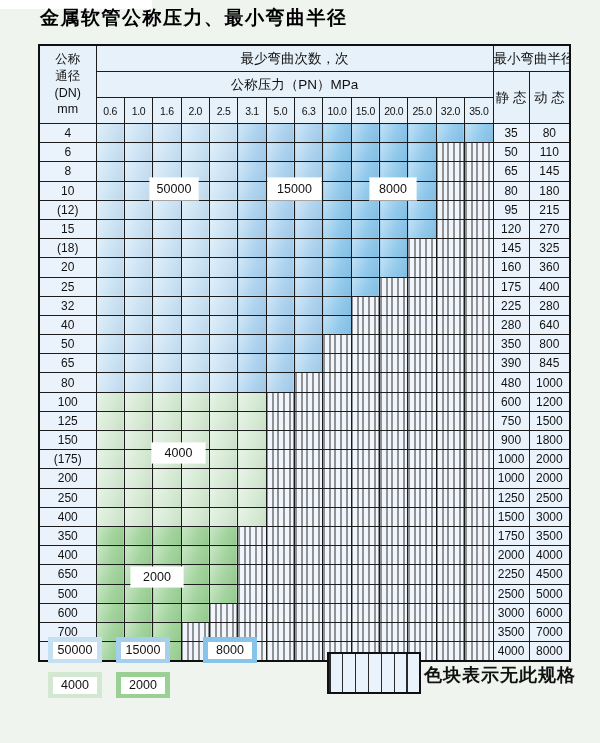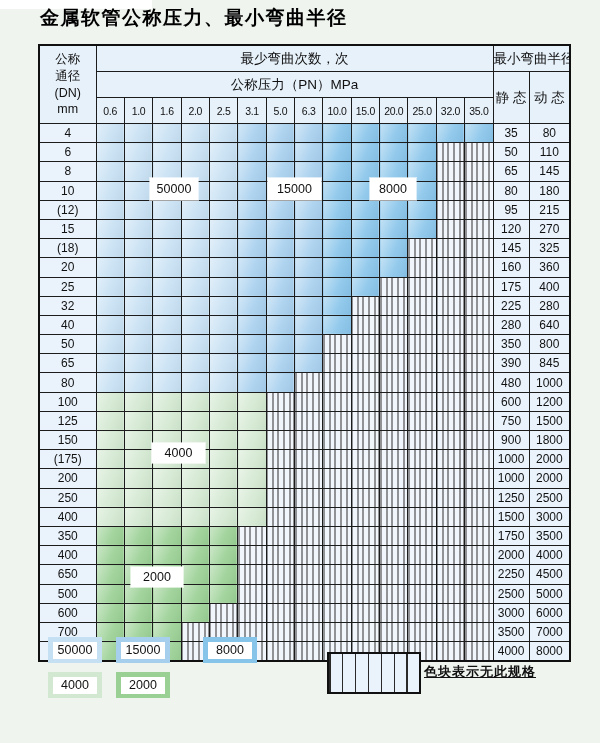--- a/index.html
+++ b/index.html
@@ -38,21 +38,21 @@
     background-image:repeating-linear-gradient(90deg,#2e2e2e 0,#2e2e2e 1px,transparent 1px,transparent 5.7px);
   }
   .region-label{
     position:absolute;background:#ffffff;font-size:12.5px;
     display:flex;align-items:center;justify-content:center;
     box-shadow:0 0 0 1px rgba(255,255,255,.6);
   }
   .legend{position:absolute;left:0;top:630px;width:600px;height:113px;}
   .swatch{position:absolute;width:54px;height:26px;display:flex;align-items:center;justify-content:center;}
   .swatch .inner{background:#ffffff;min-width:40px;height:17px;line-height:17px;font-size:12.5px;text-align:center;padding:0 2px;}
-  .legend-text{position:absolute;font-size:13px;font-weight:bold;letter-spacing:1px;text-decoration:underline;}
+  .legend-text{position:absolute;font-size:18px;font-weight:bold;letter-spacing:1px;}
   .hatch-box{
     position:absolute;left:327px;top:22px;width:90px;height:38px;
     border:2px solid #101010;background-color:#eaf3fb;
     background-image:repeating-linear-gradient(90deg,#2a2a2a 0,#2a2a2a 1.5px,transparent 1.5px,transparent 12.9px);
   }
 </style>
 </head>
 <body>
 
 <div class="top-strip"></div>

